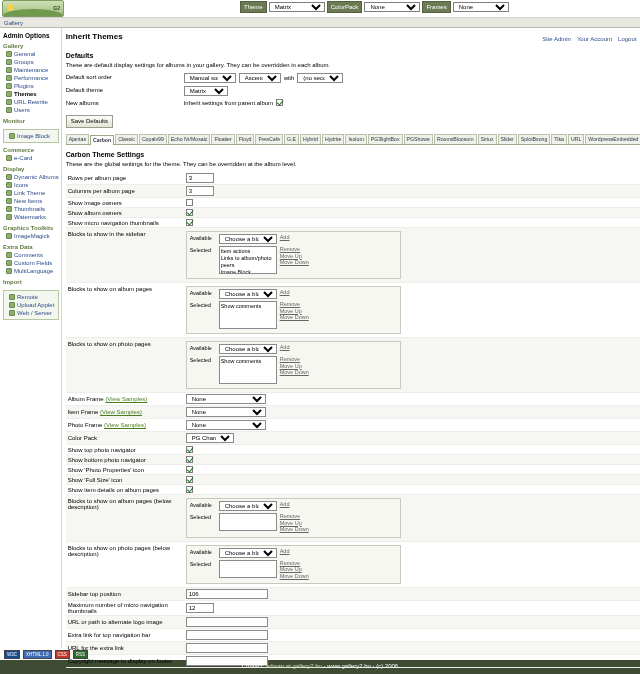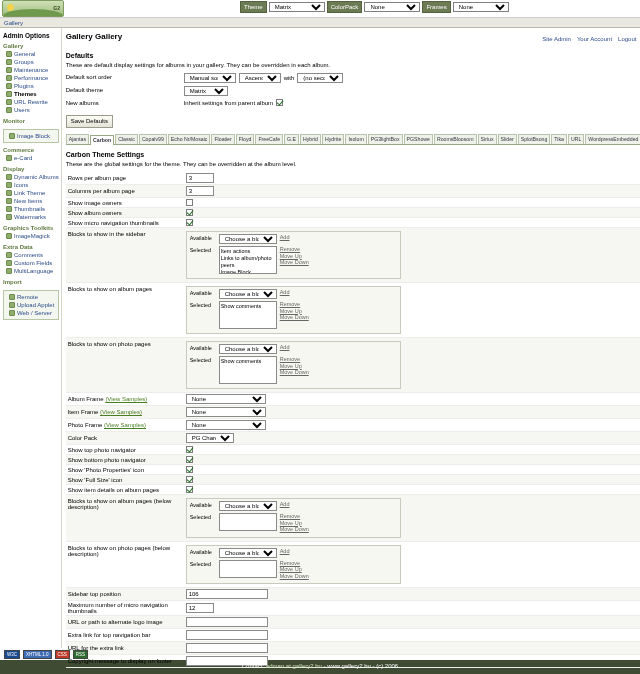--- a/index.html
+++ b/index.html
@@ -467,21 +467,21 @@
       <div class="side-item">
           <span class="si-ico"></span>
           <span>Web / Server</span>
         </div>
     </div>
   </div>
 
   <div class="main">
 
     <div class="title-row">
-      <h1 class="page-title">Gallery Gallery</h1>
+      <h1 class="page-title">Inherit Themes</h1>
       <div class="right-links">
         <a href="#">Site Admin</a>
         <a href="#">Your Account</a>
         <a href="#">Logout</a>
       </div>
     </div>
 
     <h2 class="sec-title">Defaults</h2>
     <p class="desc">These are default display settings for albums in your gallery. They can be overridden in each album.</p>
 

